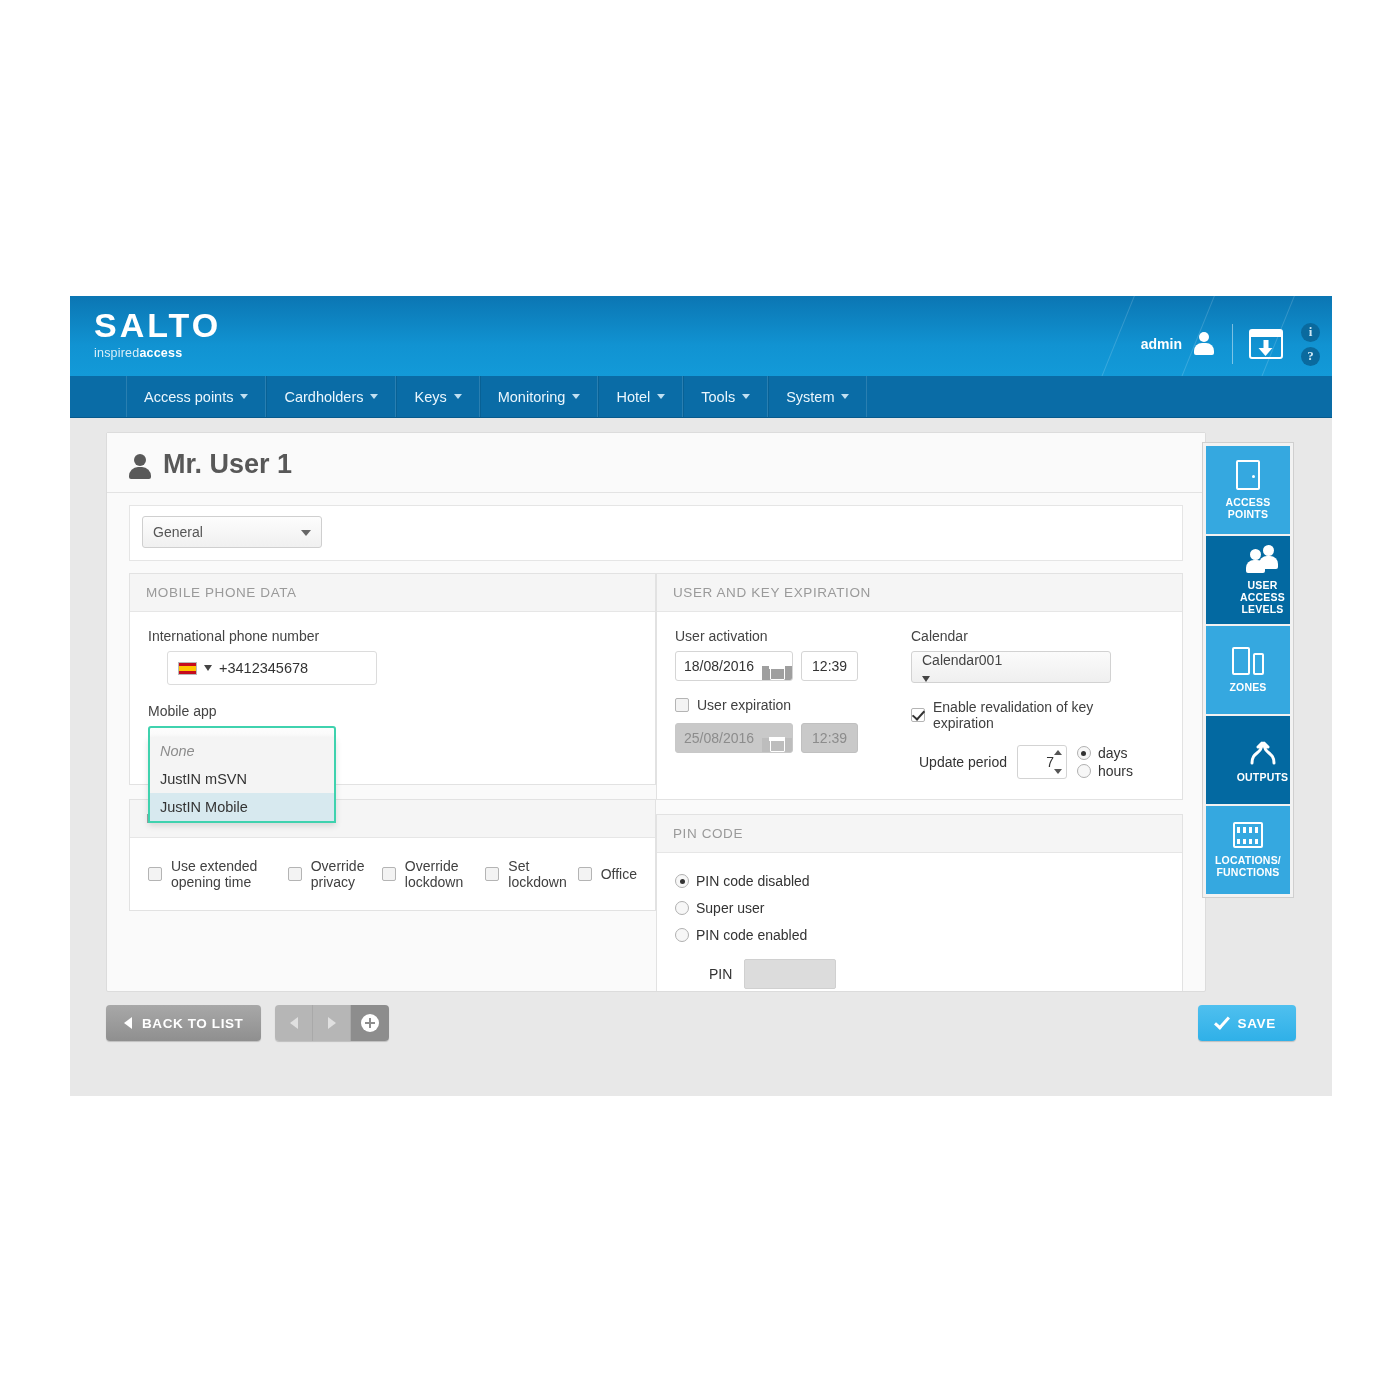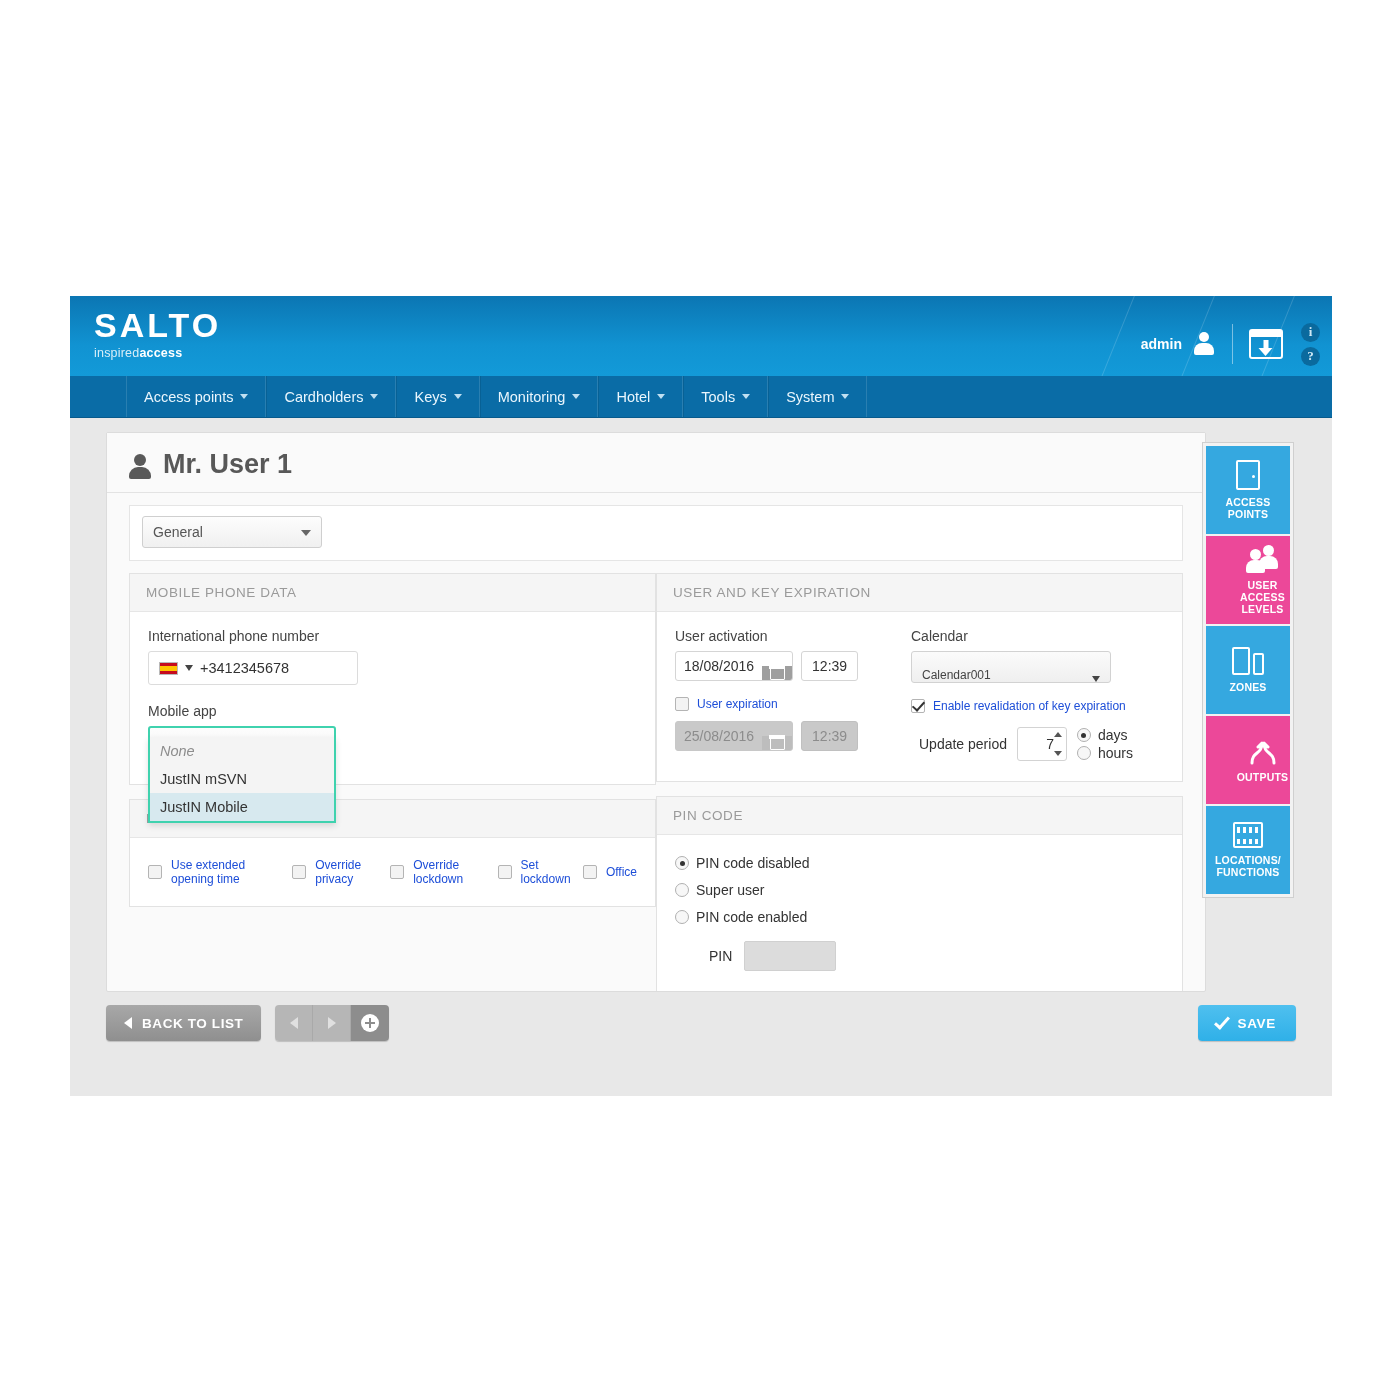--- a/index.html
+++ b/index.html
@@ -165,21 +165,21 @@
     letter-spacing: 0.6px;
   }
   .panel-body { padding: 16px 18px 20px 18px; }
 
   .fld-label { font-size: 14px; color: #444; margin-bottom: 7px; }
 
   .phone-input {
     display: flex; align-items: center; gap: 7px;
     width: 210px; height: 34px;
     border: 1px solid #dcdcdc; border-radius: 3px;
-    background: #fff; padding: 16px 10px;
+    background: #fff; padding: 16px 10px; margin-left: 19px;
   }
   .flag-es {
     width: 19px; height: 13px; border: 1px solid #b9b9b9;
     background: linear-gradient(to bottom, #c60b1e 0 25%, #ffc400 25% 75%, #c60b1e 75% 100%);
   }
   .chev-sm {
     width: 0; height: 0; border-left: 4.5px solid transparent;
     border-right: 4.5px solid transparent; border-top: 6px solid #444;
   }
   .phone-num { font-size: 14.5px; color: #333; }
@@ -243,28 +243,28 @@
   .cb {
     width: 14px; height: 14px; border: 1px solid #b4b4b4; border-radius: 2px;
     background: #f3f3f3; position: relative; flex: none;
   }
   .cb.checked { background: #fff; }
   .cb.checked::after {
     content: ""; position: absolute; left: 3px; top: -1px;
     width: 5px; height: 10px; border: solid #333;
     border-width: 0 2px 2px 0; transform: rotate(42deg);
   }
-  .cb-label { font-size: 12px; color: #1d4ed8; }
+  .cb-label { font-size: 14px; color: #404040; }
 
   .calendar-sel {
     width: 200px; height: 32px;
     border: 1px solid #d2d2d2; border-radius: 3px;
     background: linear-gradient(to bottom, #fbfbfb, #efefef);
-    display: flex; align-items: flex-end; justify-content: space-between;
-    padding: 0 10px; font-size: 12px; color: #444; cursor: pointer;
+    display: flex; align-items: flex-start; justify-content: space-between;
+    padding: 0 10px; font-size: 14px; color: #444; cursor: pointer; flex-direction: column;
   }
 
   .upd-row { display: flex; align-items: center; gap: 10px; margin-top: 14px; margin-left: 8px; }
   .upd-label { font-size: 14px; color: #333; }
   .spinner {
     width: 50px; height: 34px; border: 1px solid #d3d3d3; border-radius: 3px;
     background: #fff; display: flex; align-items: center;
     padding-right: 12px; justify-content: flex-end; position: relative;
     font-size: 14px; color: #333;
   }
@@ -305,21 +305,21 @@
     background: #f2f2f2;
     padding: 3px;
   }
   .rail-btn {
     height: 88px; margin-bottom: 2px;
     display: flex; flex-direction: column; align-items: center; justify-content: center;
     gap: 6px; color: #fff; cursor: pointer;
   }
   .rail-btn:last-child { margin-bottom: 0; }
   .rail-btn.a { background: #35a8e0; }
-  .rail-btn.b { background: #ec4899; padding-left: 29px; }
+  .rail-btn.b { background: #0369a1; padding-left: 29px; }
   .rail-lbl {
     font-size: 10.5px; font-weight: bold; text-align: center;
     line-height: 12px; letter-spacing: 0.2px;
   }
   .ico-door { width: 24px; height: 30px; border: 2.5px solid #fff; border-radius: 2px; position: relative; }
   .ico-door::after { content: ""; position: absolute; right: 3px; top: 13px; width: 3px; height: 3px; border-radius: 50%; background: #fff; }
   .ico-users { position: relative; width: 34px; height: 28px; }
   .ico-users .p1, .ico-users .p2 { position: absolute; }
   .ico-users .p1::before, .ico-users .p2::before {
     content: ""; position: absolute; width: 11px; height: 11px; border-radius: 50%; background: #fff;

